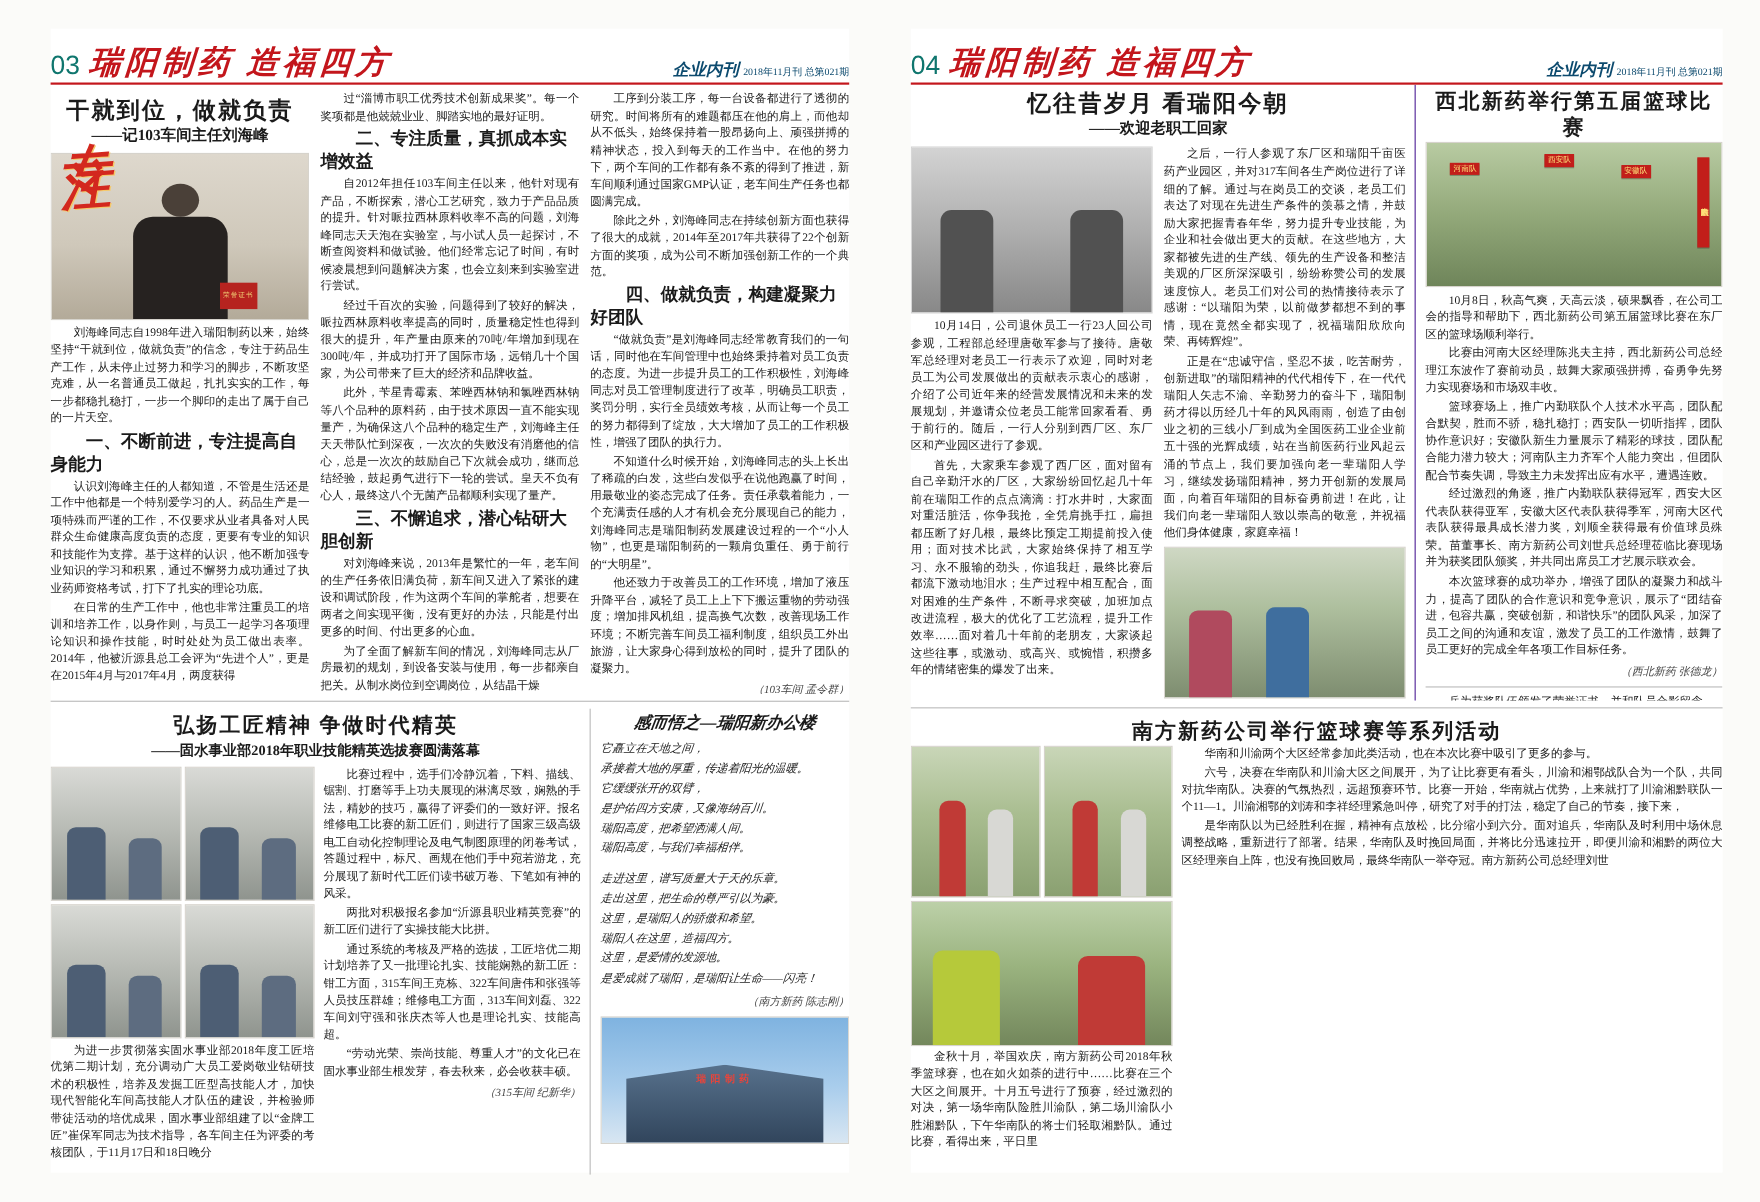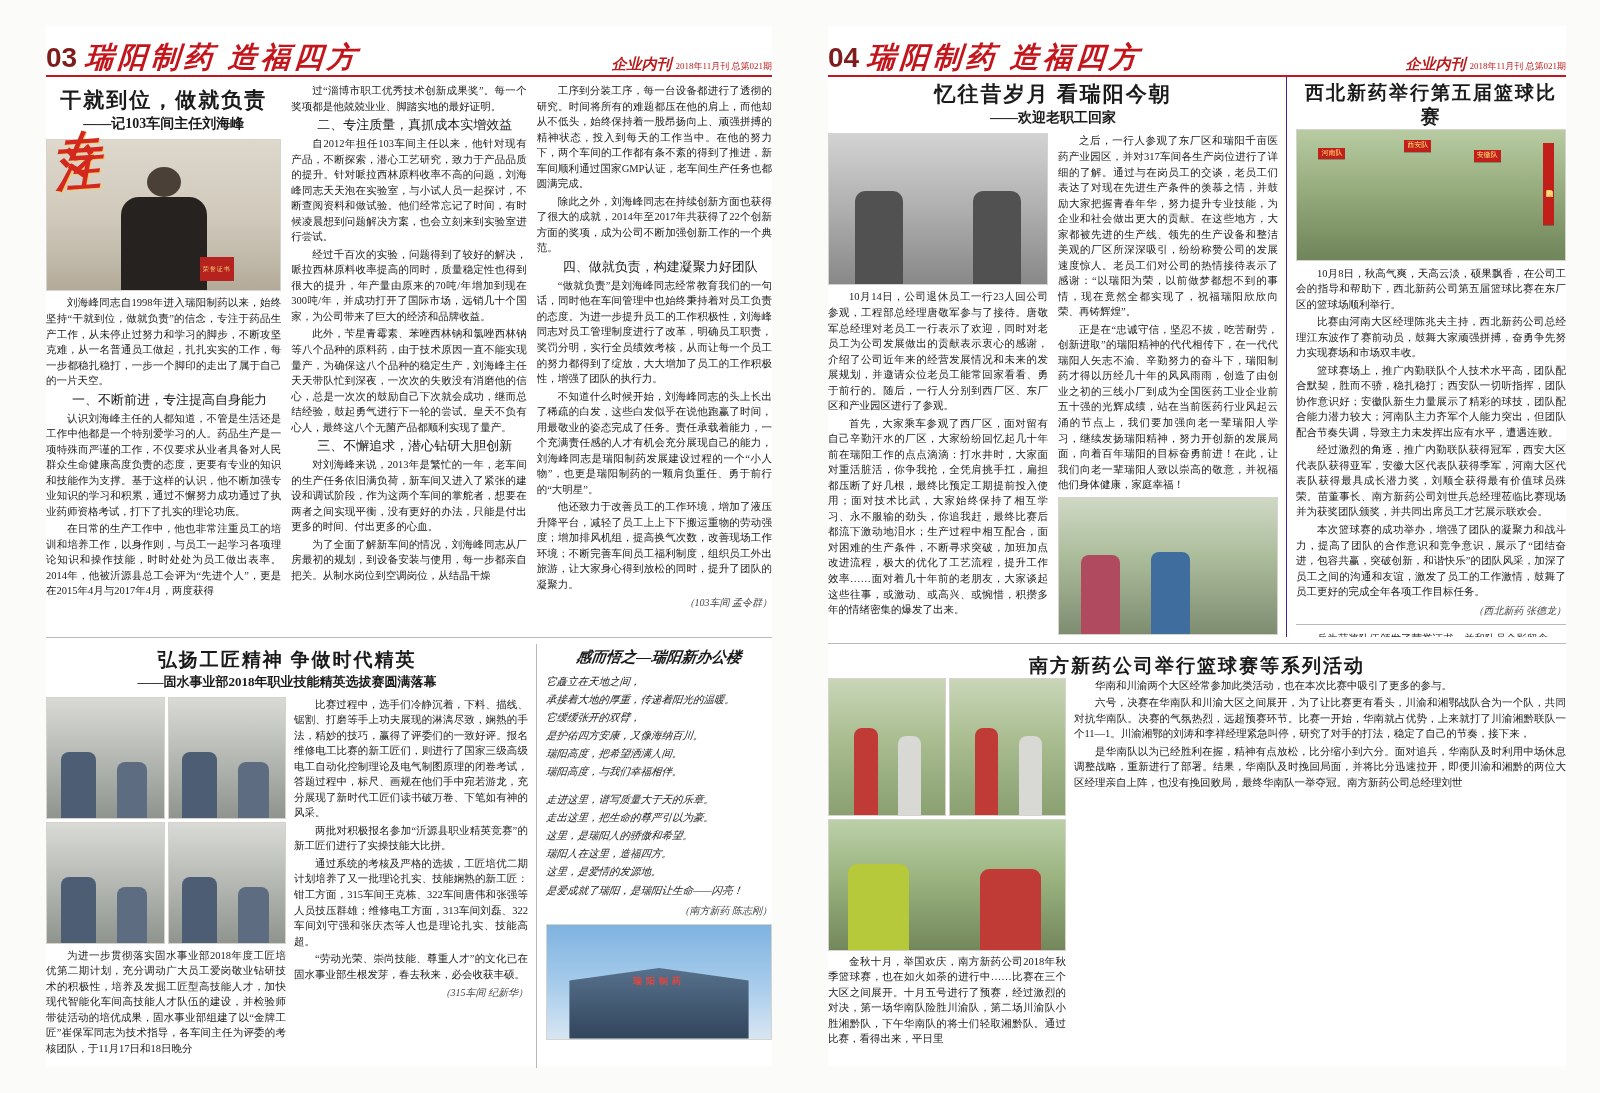--- a/index.html
+++ b/index.html
@@ -4,29 +4,29 @@
 <style>
   html,body{margin:0;padding:0;}
   body{width:1600px;height:1093px;background:#fbfbf9;position:relative;overflow:hidden;
        font-family:"Liberation Serif","DejaVu Serif",serif;color:#1a1a1a;}
   .page{position:absolute;top:26px;background:#fff;}
   #page03{left:46px;width:726px;height:1040px;}
   #page04{left:828px;width:738px;height:1040px;}
 
   
   .masthead{display:flex;align-items:flex-end;border-bottom:2px solid #c3161c;padding-bottom:3px;height:46px;position:relative;}
-  .pagenum{font-size:28px;font-weight:bold;color:#7f1d1d;line-height:1;margin-right:8px;font-family:"Liberation Sans",sans-serif;}
+  .pagenum{font-size:24px;font-weight:normal;color:#0f766e;line-height:1;margin-right:8px;font-family:"Liberation Sans",sans-serif;}
   .brand{font-size:29px;font-weight:bold;color:#c3161c;font-style:italic;letter-spacing:4px;line-height:1;transform:skewX(-4deg);}
-  .meta{margin-left:auto;color:#b91c1c;white-space:nowrap;line-height:1;}
+  .meta{margin-left:auto;color:#0c4a6e;white-space:nowrap;line-height:1;}
   .meta-label{font-size:15px;font-weight:bold;font-style:italic;}
   .meta-issue{font-size:9px;}
 
   
   .para{font-size:10.5px;line-height:1.48;text-align:justify;text-indent:2em;margin:0 0 2px;}
-  .subhead{font-size:13px;font-weight:normal;text-indent:2em;margin:2px 0;}
+  .subhead{font-size:16px;font-weight:bold;text-indent:2em;margin:2px 0;}
   .byline{text-align:right;font-size:10px;font-style:italic;color:#444;margin-top:4px;}
   .art-title{font-size:21px;font-weight:bold;text-align:center;margin:4px 0 0;letter-spacing:2px;line-height:1.25;}
   .art-sub{font-size:14px;font-weight:bold;text-align:center;margin:2px 0 6px;line-height:1.3;}
   .art-title.sm{font-size:19px;}
   .art-sub.sm{font-size:13px;}
   .hrule{border-top:1px solid #b9b9b9;margin:6px 0;}
 
   
   .sidemark{position:absolute;left:-4px;top:66px;writing-mode:vertical-rl;font-size:46px;font-weight:bold;
             color:#d3281e;letter-spacing:14px;transform:rotate(-4deg);font-style:italic;z-index:3;text-shadow:1px 1px 0 #f5c96a;}

